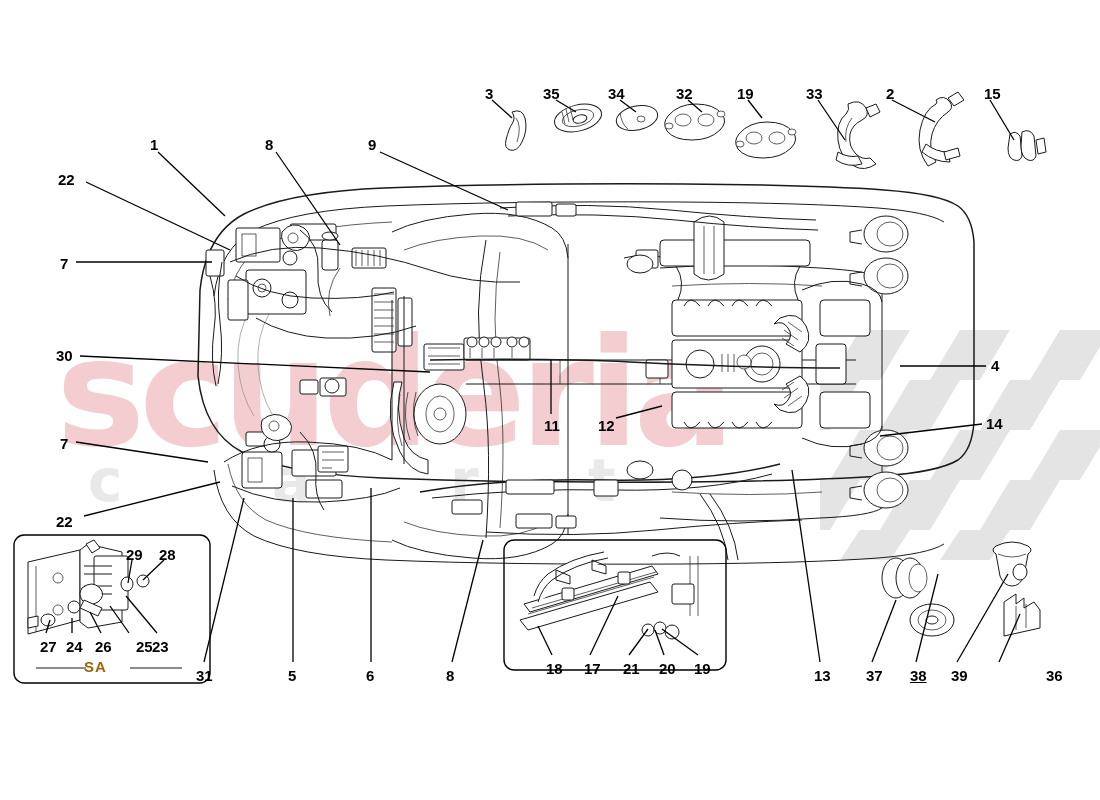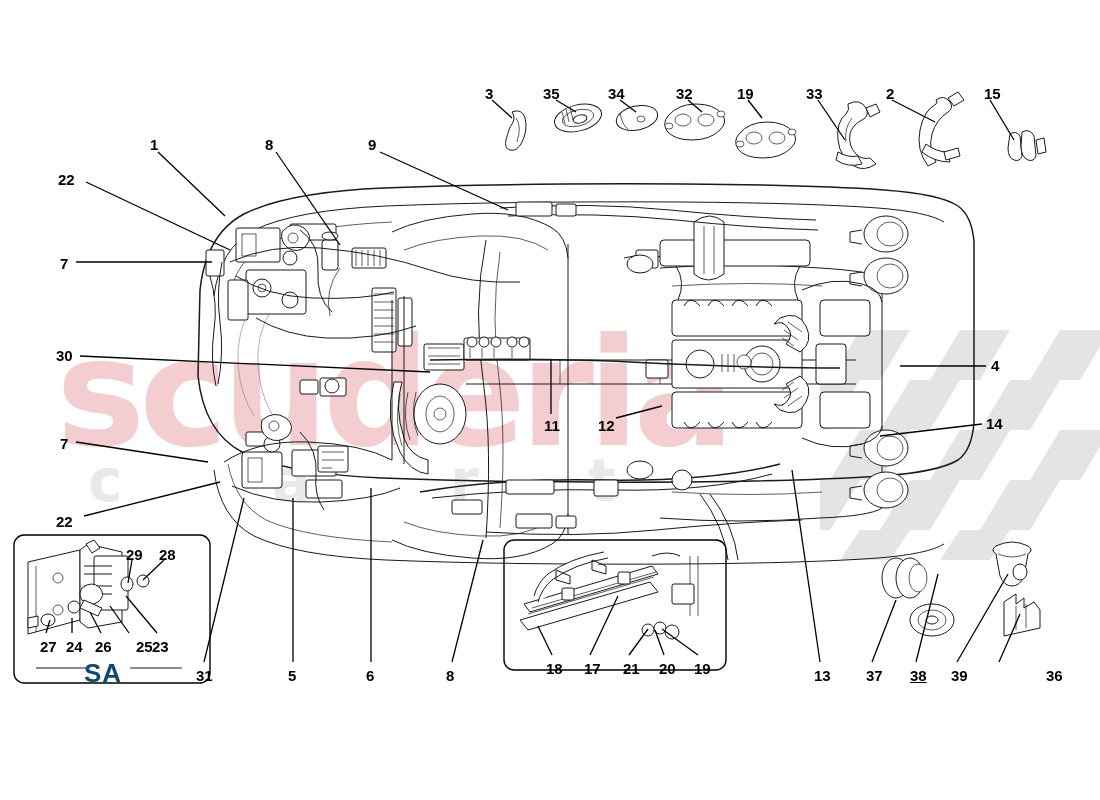--- a/index.html
+++ b/index.html
@@ -42,21 +42,21 @@
   .leader{stroke:#000;stroke-width:1.3;fill:none;}
   .boxline{fill:none;stroke:#000;stroke-width:1.4;}
 
   
   .num{
     position:absolute;font-size:15px;font-weight:bold;color:#000;
     font-family:"Liberation Sans", sans-serif;
     white-space:nowrap;line-height:1;
   }
   .sa-label{
-    position:absolute;font-size:26px;font-weight:bold;color:#0c4a6e;
+    position:absolute;font-size:15px;font-weight:bold;color:#a16207;
     letter-spacing:1px;
   }
 </style>
 </head>
 <body>
 
 <div id="page">
 
 
   <div id="wm-layer">

